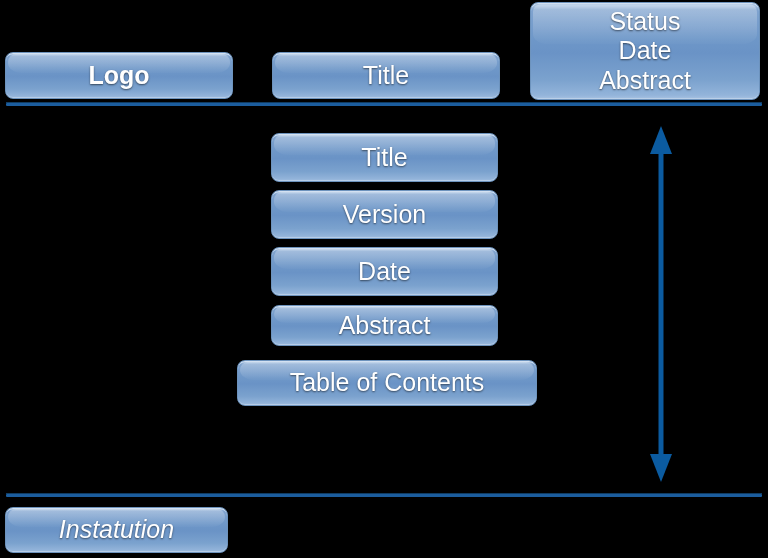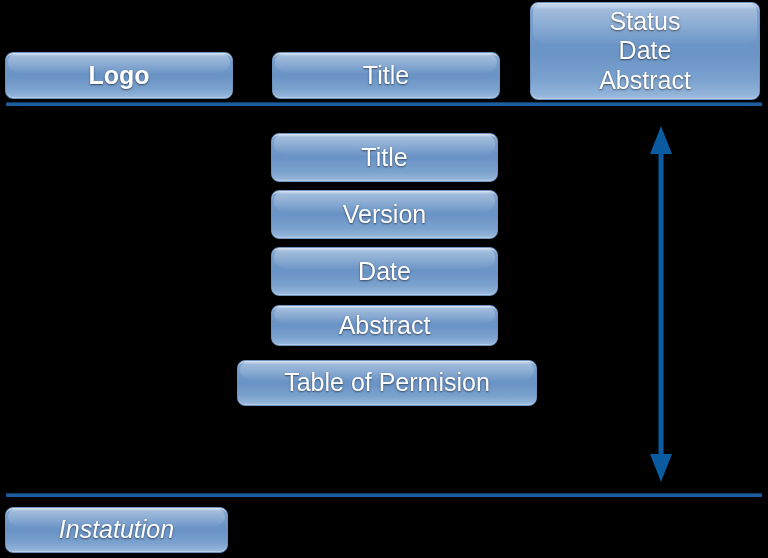--- a/index.html
+++ b/index.html
@@ -135,21 +135,21 @@
 
   <div class="box" id="box-date">
     <span class="box-label">Date</span>
   </div>
 
   <div class="box" id="box-abstract">
     <span class="box-label">Abstract</span>
   </div>
 
   <div class="box" id="box-toc">
-    <span class="box-label">Table of Permision</span>
+    <span class="box-label">Table of Contents</span>
   </div>
 
   <div id="span-arrow">
     <svg width="44" height="360" viewBox="0 0 44 360" xmlns="http://www.w3.org/2000/svg">
       <g fill="#0b5ba0" stroke="none">
         <polygon points="21,2 32,30 10,30"></polygon>
         <rect x="18.5" y="28" width="5" height="304"></rect>
         <polygon points="21,358 32,330 10,330"></polygon>
       </g>
     </svg>

